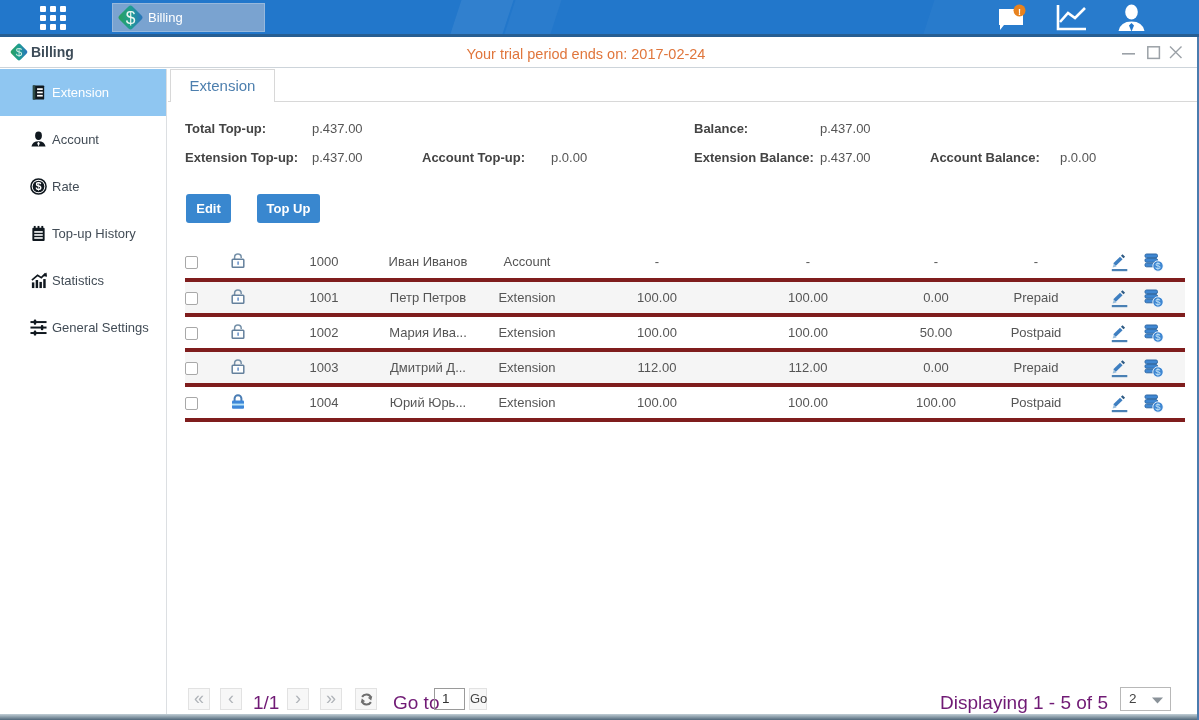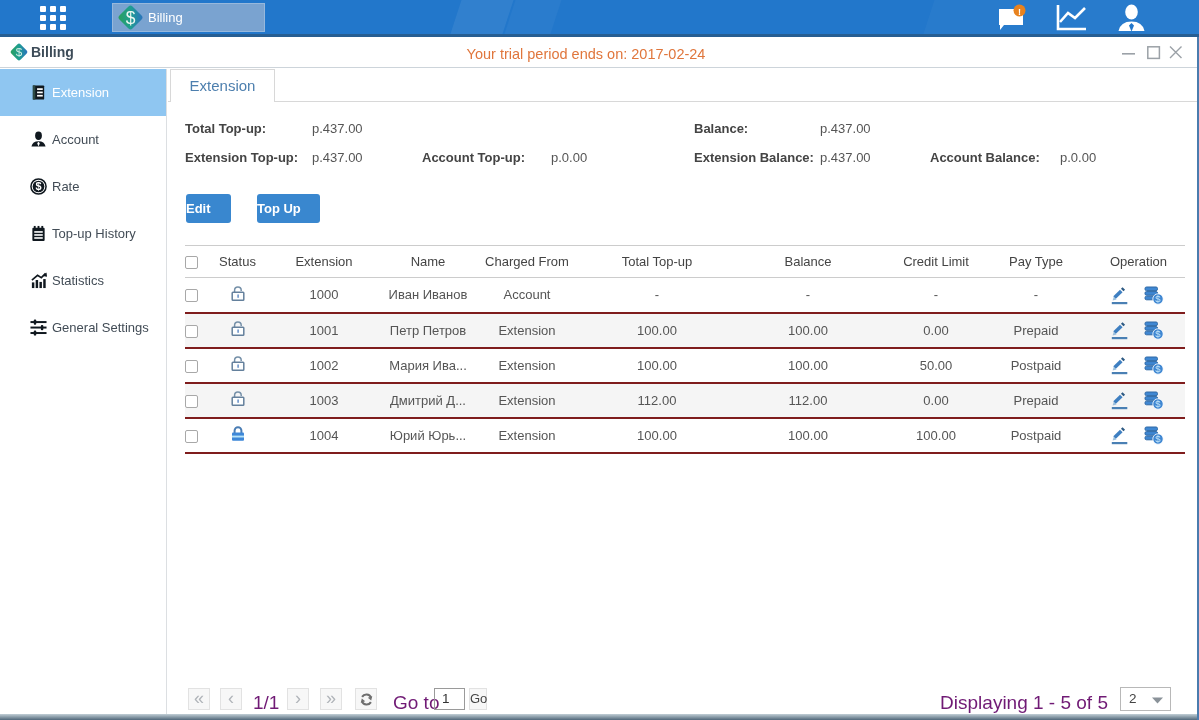--- a/index.html
+++ b/index.html
@@ -45,29 +45,29 @@
 
 #content { position:absolute; left:168px; top:69px; width:1031px; height:645px; background:#fff; }
 #tabstrip { position:absolute; left:0; top:0; width:1031px; height:33px;
   border-bottom:1px solid #d8d8d8; }
 #tab1 { position:absolute; left:2px; top:0; width:105px; height:33px; background:#fff;
   border:1px solid #d8d8d8; border-bottom:none; color:#4d7fae; font-size:15px;
   text-align:center; line-height:31px; z-index:2; }
 .slab { position:absolute; font-size:13px; font-weight:bold; color:#444; white-space:nowrap; }
 .sval { position:absolute; font-size:13px; color:#555; white-space:nowrap; }
 .btn { position:absolute; background:#3987cf; color:#fff; font-size:13px; font-weight:bold;
-  border-radius:3px; line-height:29px; height:29px; }
+  border-radius:3px; text-align:center; line-height:29px; height:29px; }
 
 
 #tbl { position:absolute; left:17px; top:176px; width:1000px; border-collapse:collapse;
   table-layout:fixed; font-size:13px; color:#555; }
 #tbl th:last-child { padding-left:9px; }
 #tbl th { height:32px; border-top:1px solid #ccc; border-bottom:1px solid #ccc;
   font-weight:normal; color:#444; text-align:center; }
-#tbl td { height:35px; border-bottom:2px solid #7f1d1d; text-align:center;
+#tbl td { height:35px; border-bottom:4px solid #7f1d1d; text-align:center;
   white-space:nowrap; overflow:hidden; }
 #tbl tr.alt td { background:#f5f5f5; }
 .cb { display:inline-block; width:13px; height:13px; border:1px solid #a8a8a8;
   border-radius:2px; background:#fff; vertical-align:middle; }
 
 
 .pgbtn { position:absolute; top:619px; width:22px; height:22px; background:#f7f7f7;
   border:1px solid #e2e2e2; text-align:center; color:#b0b4b9; font-size:18px;
   line-height:19px; }
 .pgtxt { position:absolute; font-size:19px; color:#701a75; white-space:nowrap; }
@@ -241,32 +241,20 @@
 <col style="width:118px">
 <col style="width:90px">
 <col style="width:108px">
 <col style="width:152px">
 <col style="width:150px">
 <col style="width:106px">
 <col style="width:94px">
 <col style="width:102px">
       </colgroup>
 <tbody>
-        <tr>
-          <th style="text-align:left"><span class="cb"></span></th>
-          <th>Status</th>
-          <th>Extension</th>
-          <th>Name</th>
-          <th>Charged From</th>
-          <th>Total Top-up</th>
-          <th>Balance</th>
-          <th>Credit Limit</th>
-          <th>Pay Type</th>
-          <th>Operation</th>
-        </tr>
 <tr>
           <td style="text-align:left"><span class="cb"></span></td>
           <td><svg width="16" height="17" viewBox="0 0 16 17">
               <path d="M4.6 7.2 V5.2 a3.3 3.3 0 0 1 6.6 0 V5.9" fill="none" stroke="#7590a8" stroke-width="1.5"></path>
               <rect x="2.2" y="7.2" width="11.6" height="8" rx="0.8" fill="#fdfefe" stroke="#64809c" stroke-width="1.5"></rect>
               <rect x="7.3" y="9.3" width="1.6" height="3.8" rx="0.8" fill="#6b93c9"></rect>
             </svg></td>
           <td>1000</td>
           <td>Иван Иванов</td>
           <td>Account</td>

